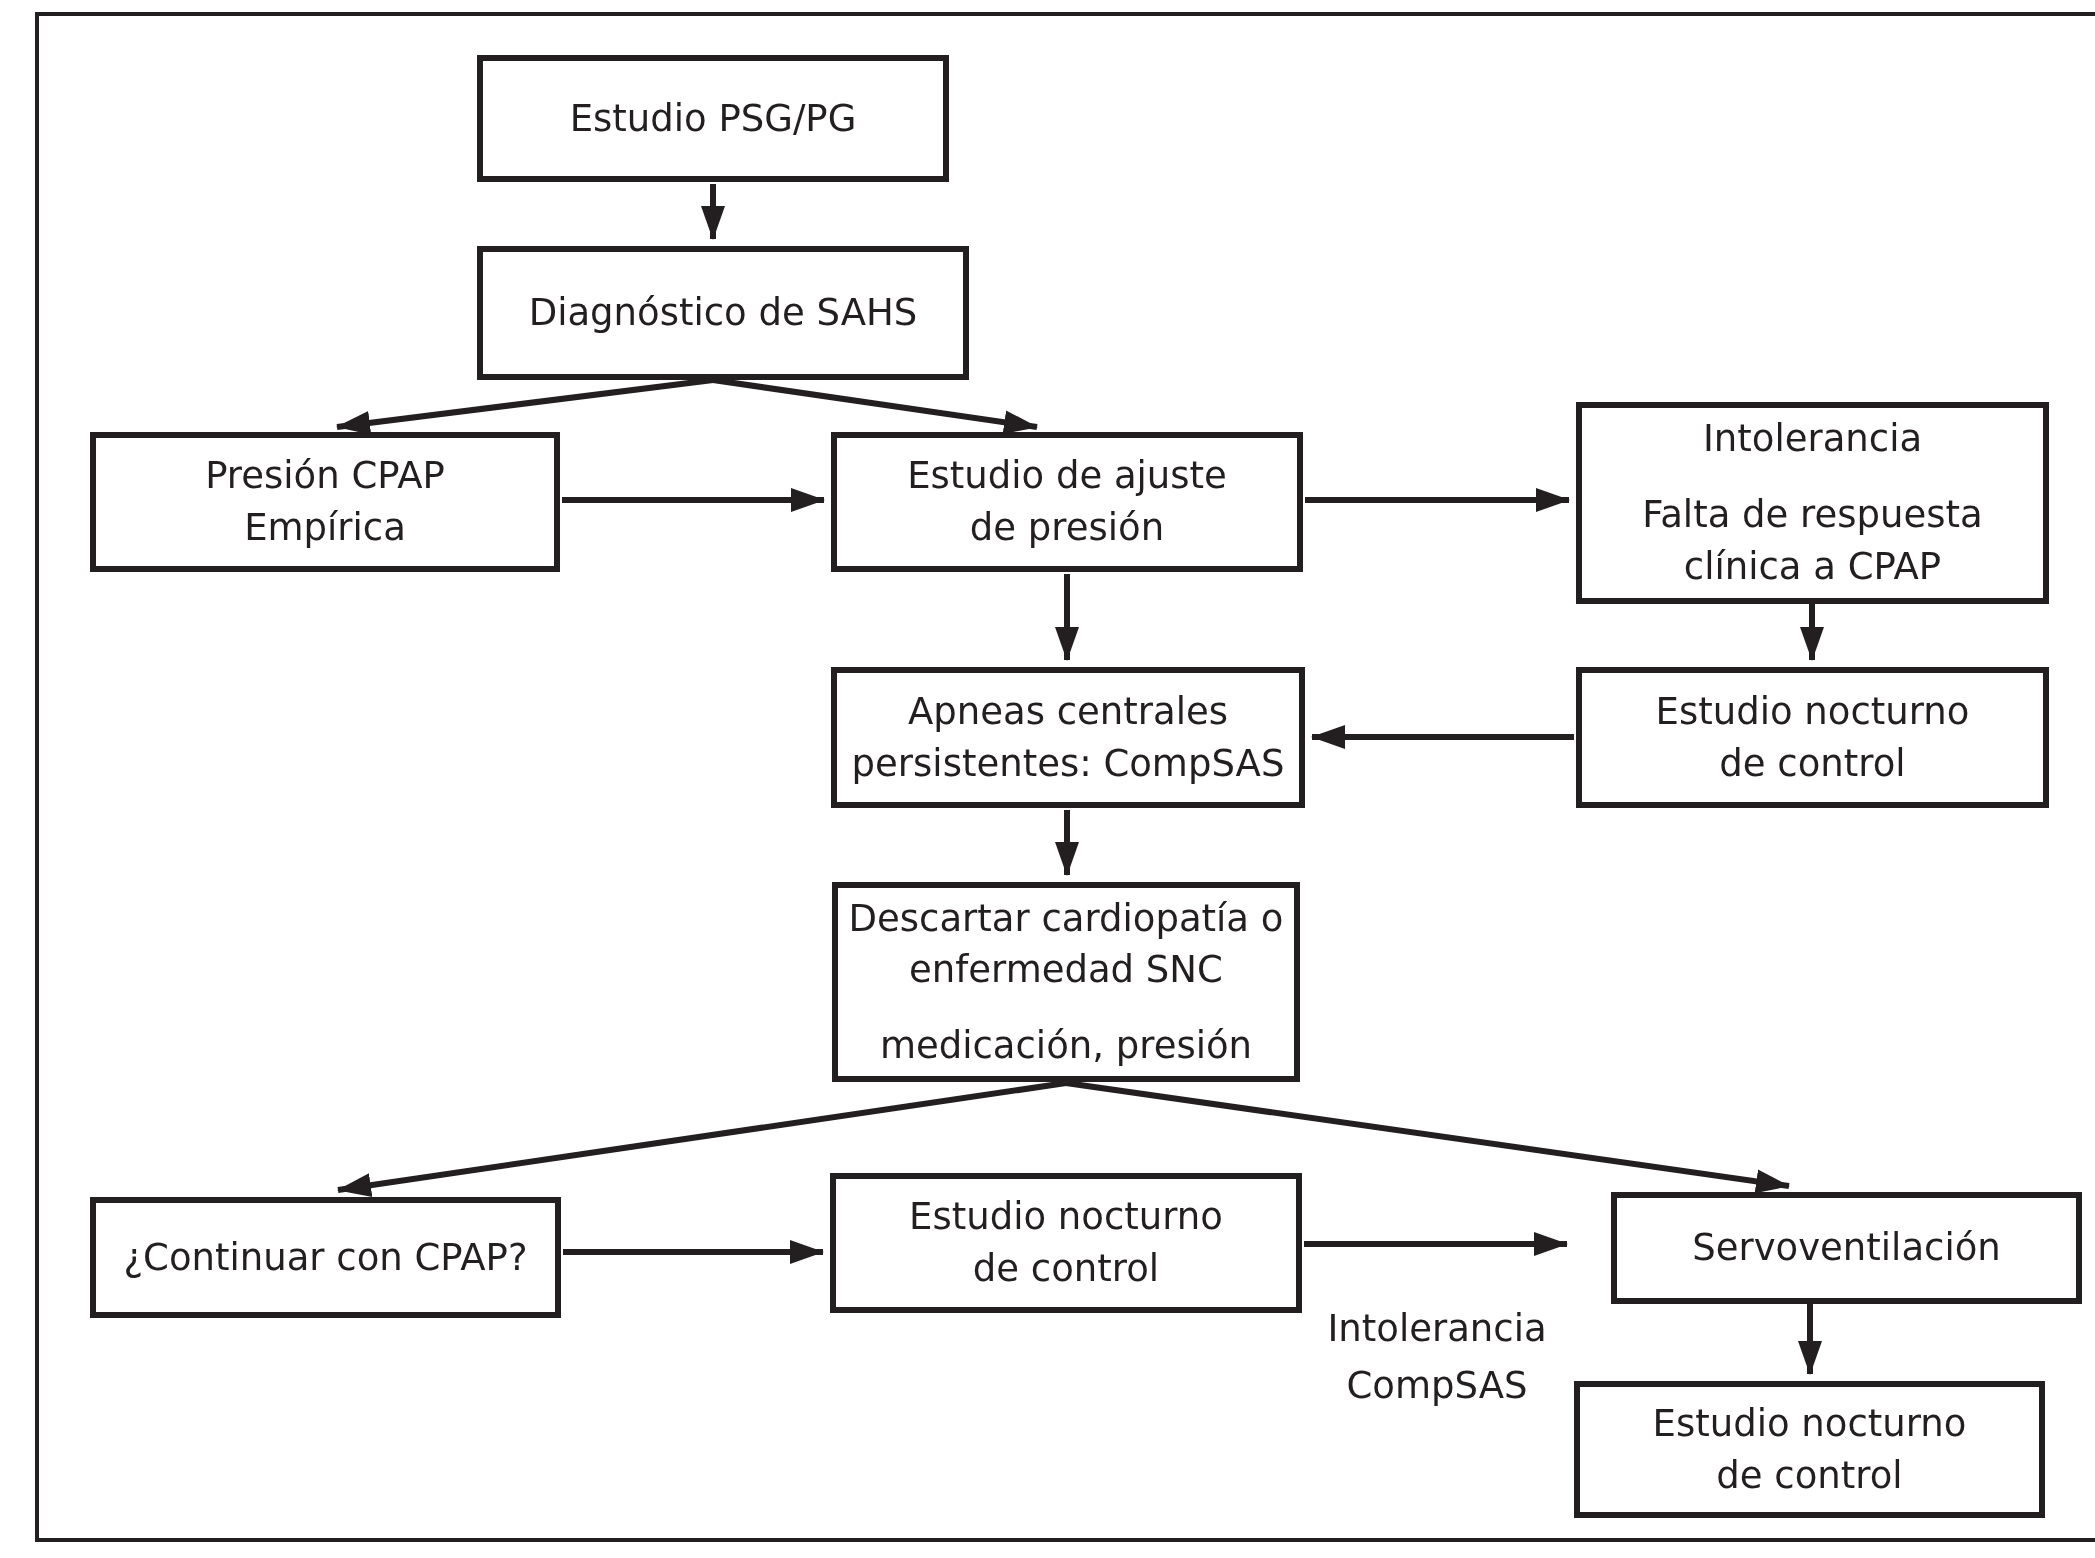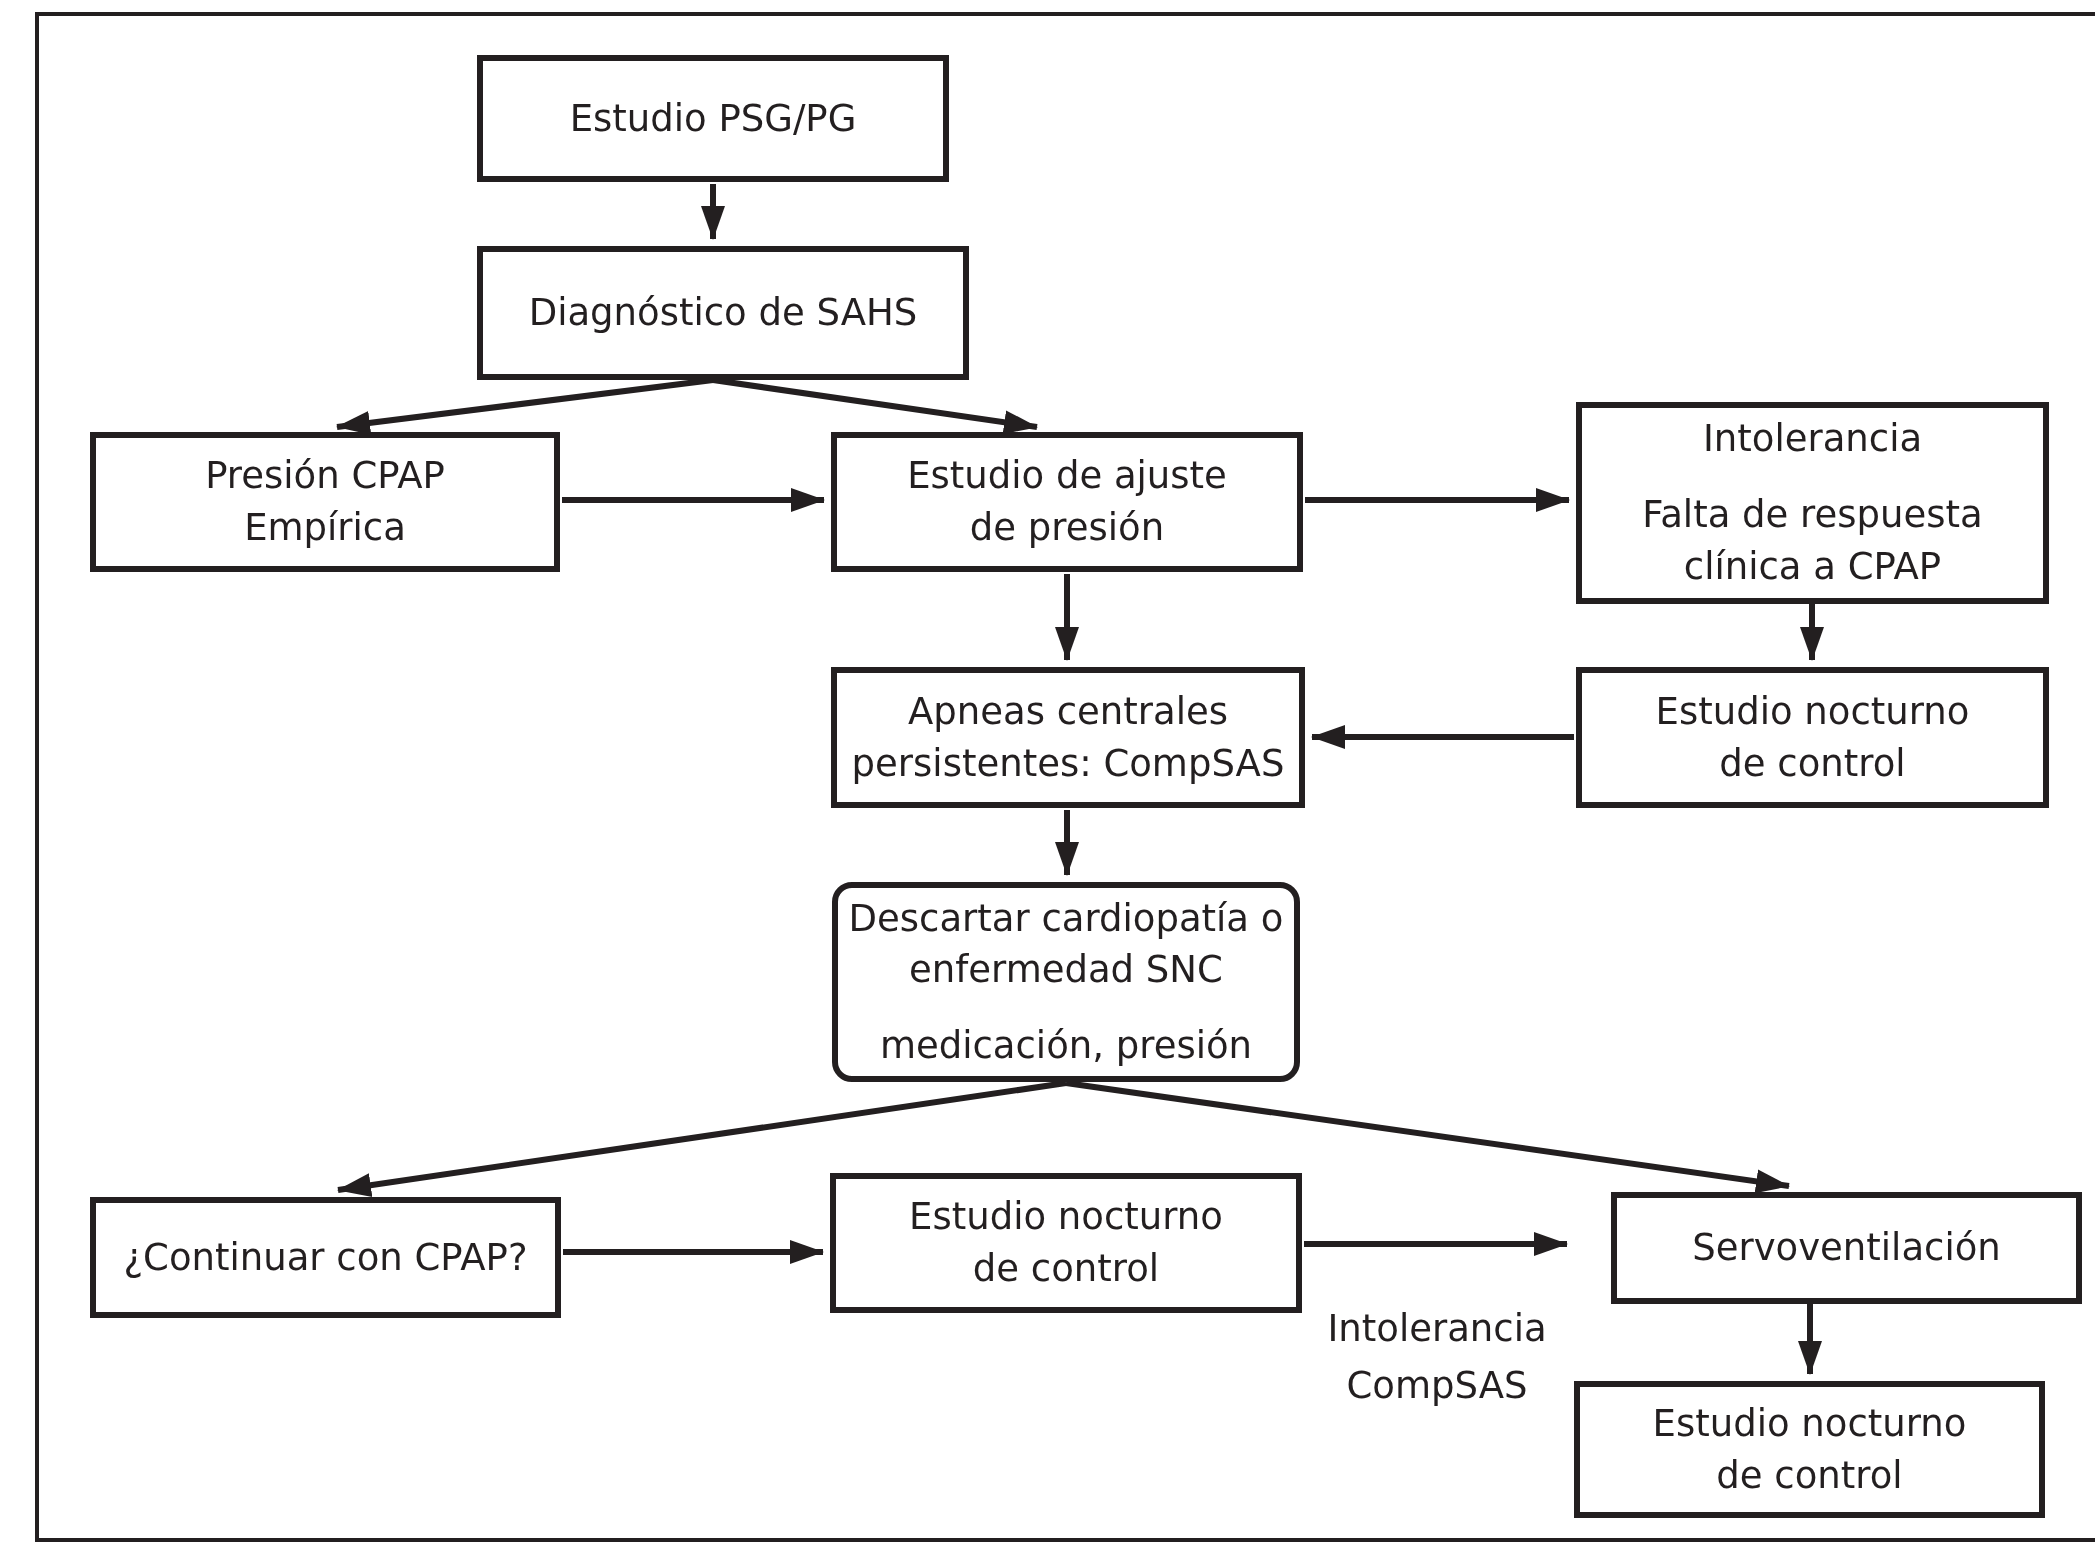--- a/index.html
+++ b/index.html
@@ -109,21 +109,21 @@
   <div class="node" style="left:806px; top:667px; width:474px; height:141px;">
     <span class="txt">Apneas centrales
 persistentes: CompSAS</span>
   </div>
 
   <div class="node" style="left:1551px; top:667px; width:473px; height:141px;">
     <span class="txt">Estudio nocturno
 de control</span>
   </div>
 
-  <div class="node" style="left:807px; top:882px; width:468px; height:200px; line-height:1.38;border-radius:20px;">
+  <div class="node" style="left:807px; top:882px; width:468px; height:200px; line-height:1.38;">
     <span class="txt gap-below">Descartar cardiopatía o
 enfermedad SNC</span>
     <span class="txt">medicación, presión</span>
   </div>
 
   <div class="node" style="left:65px; top:1197px; width:471px; height:121px;">
     <span class="txt">¿Continuar con CPAP?</span>
   </div>
 
   <div class="node" style="left:805px; top:1173px; width:472px; height:140px;">

